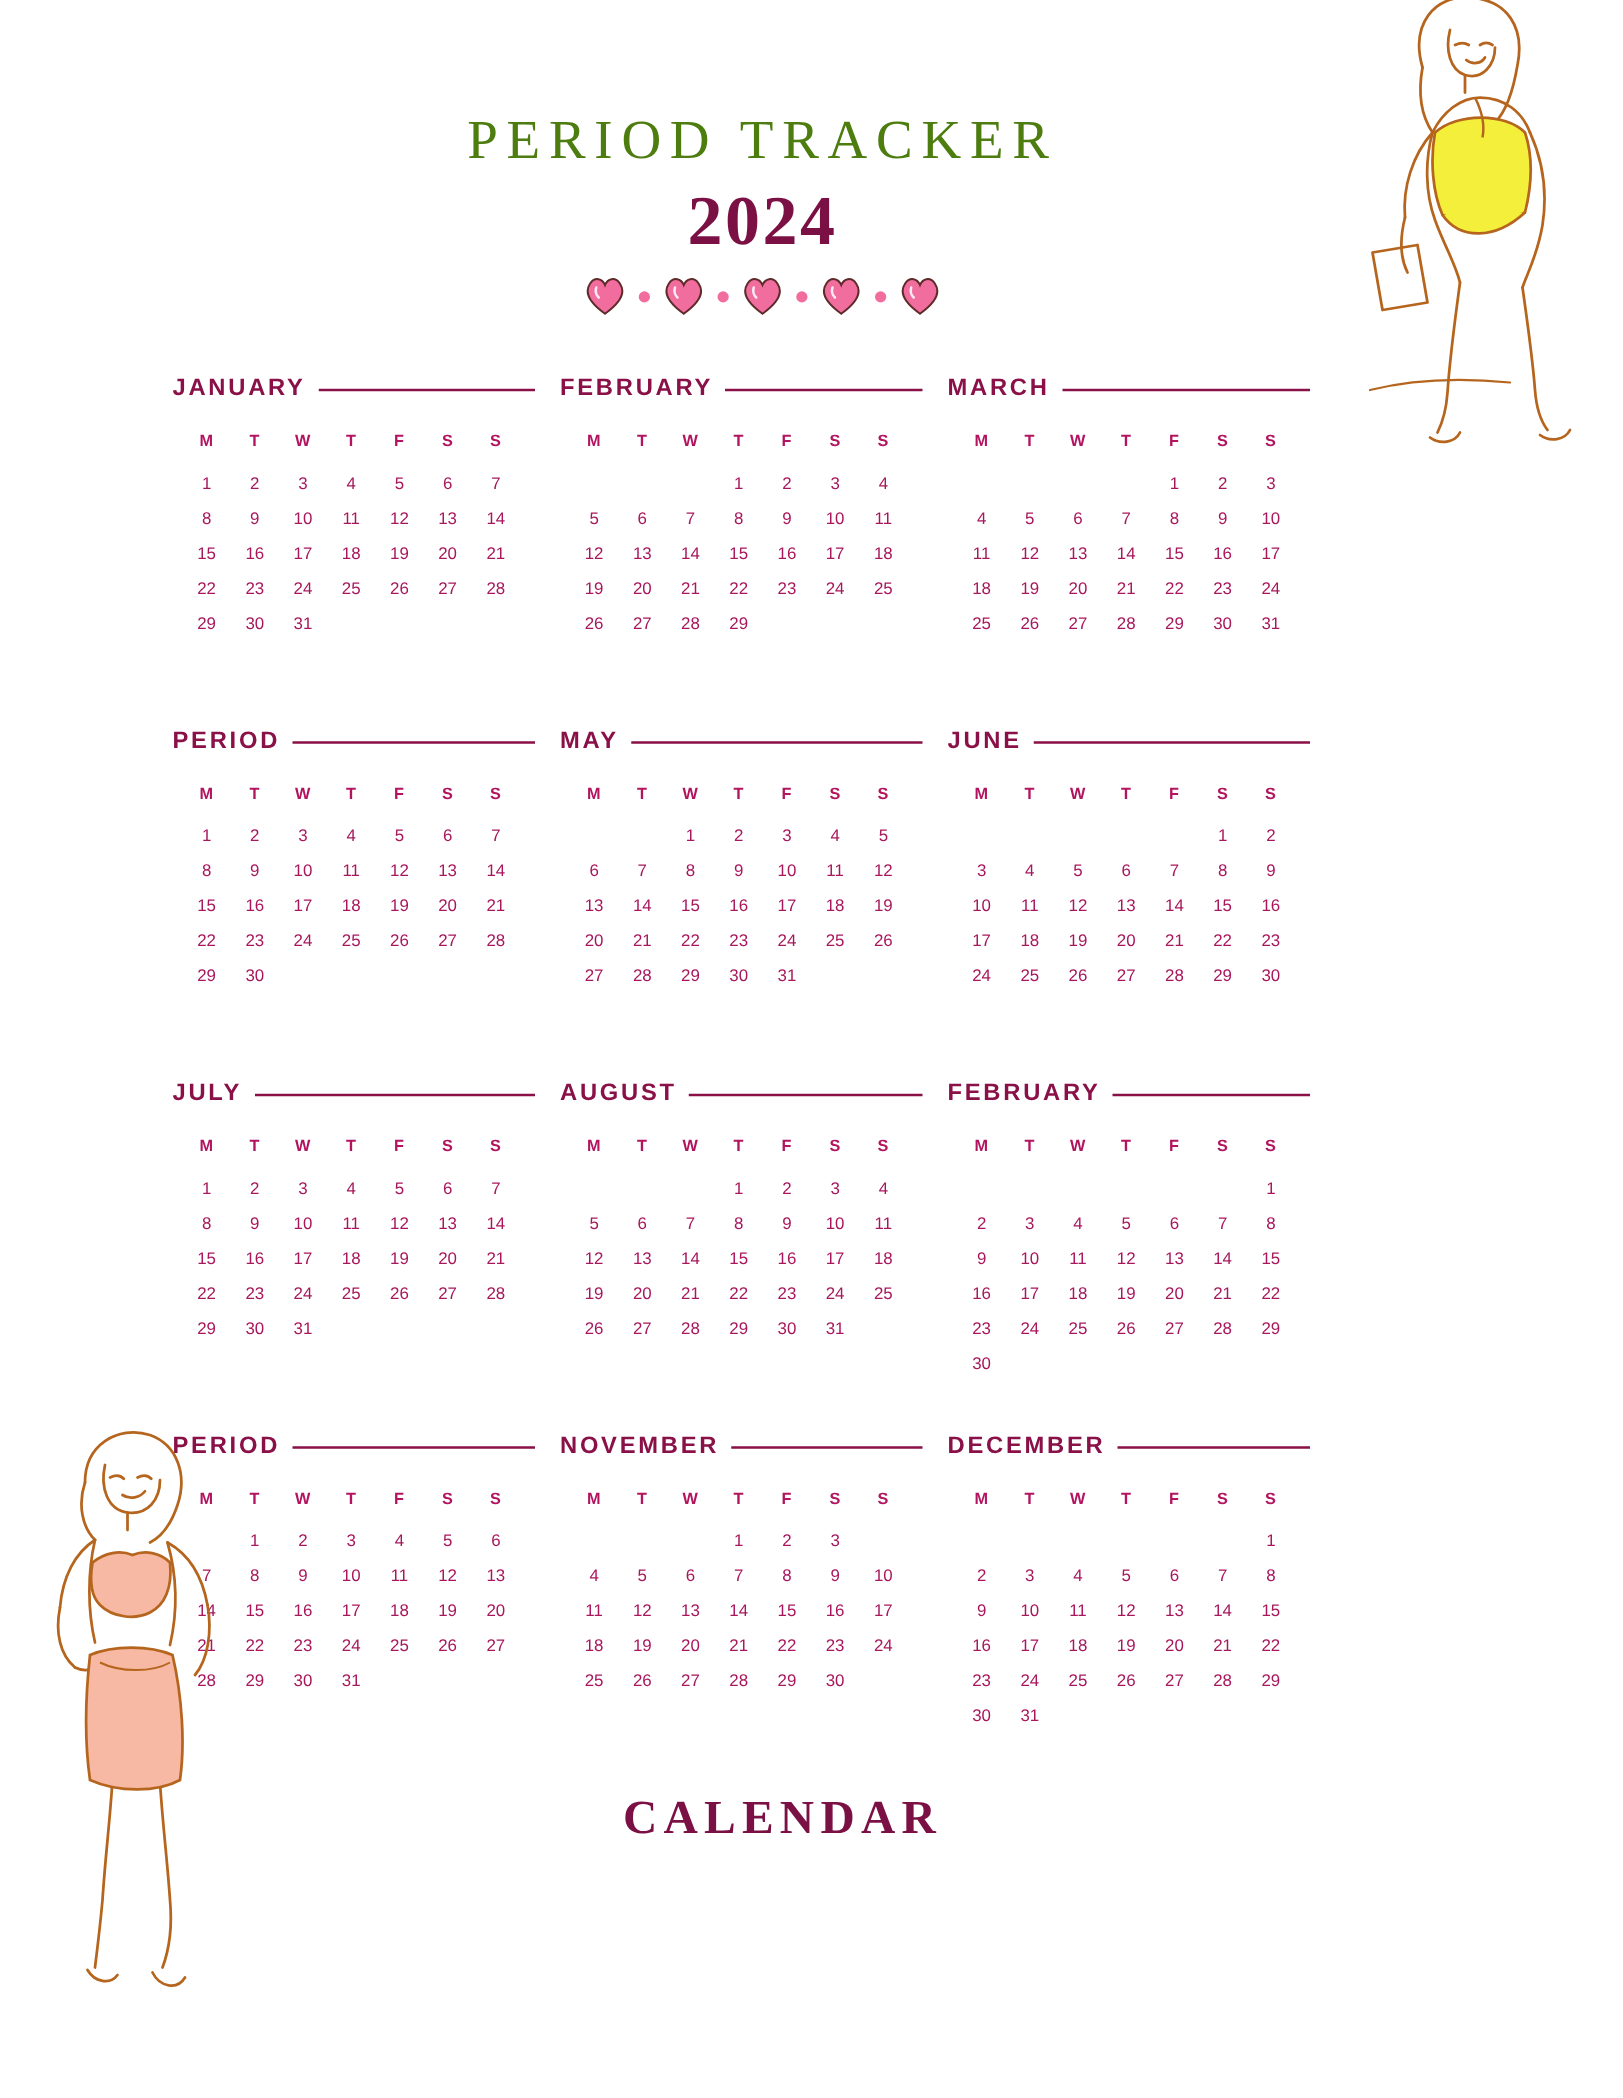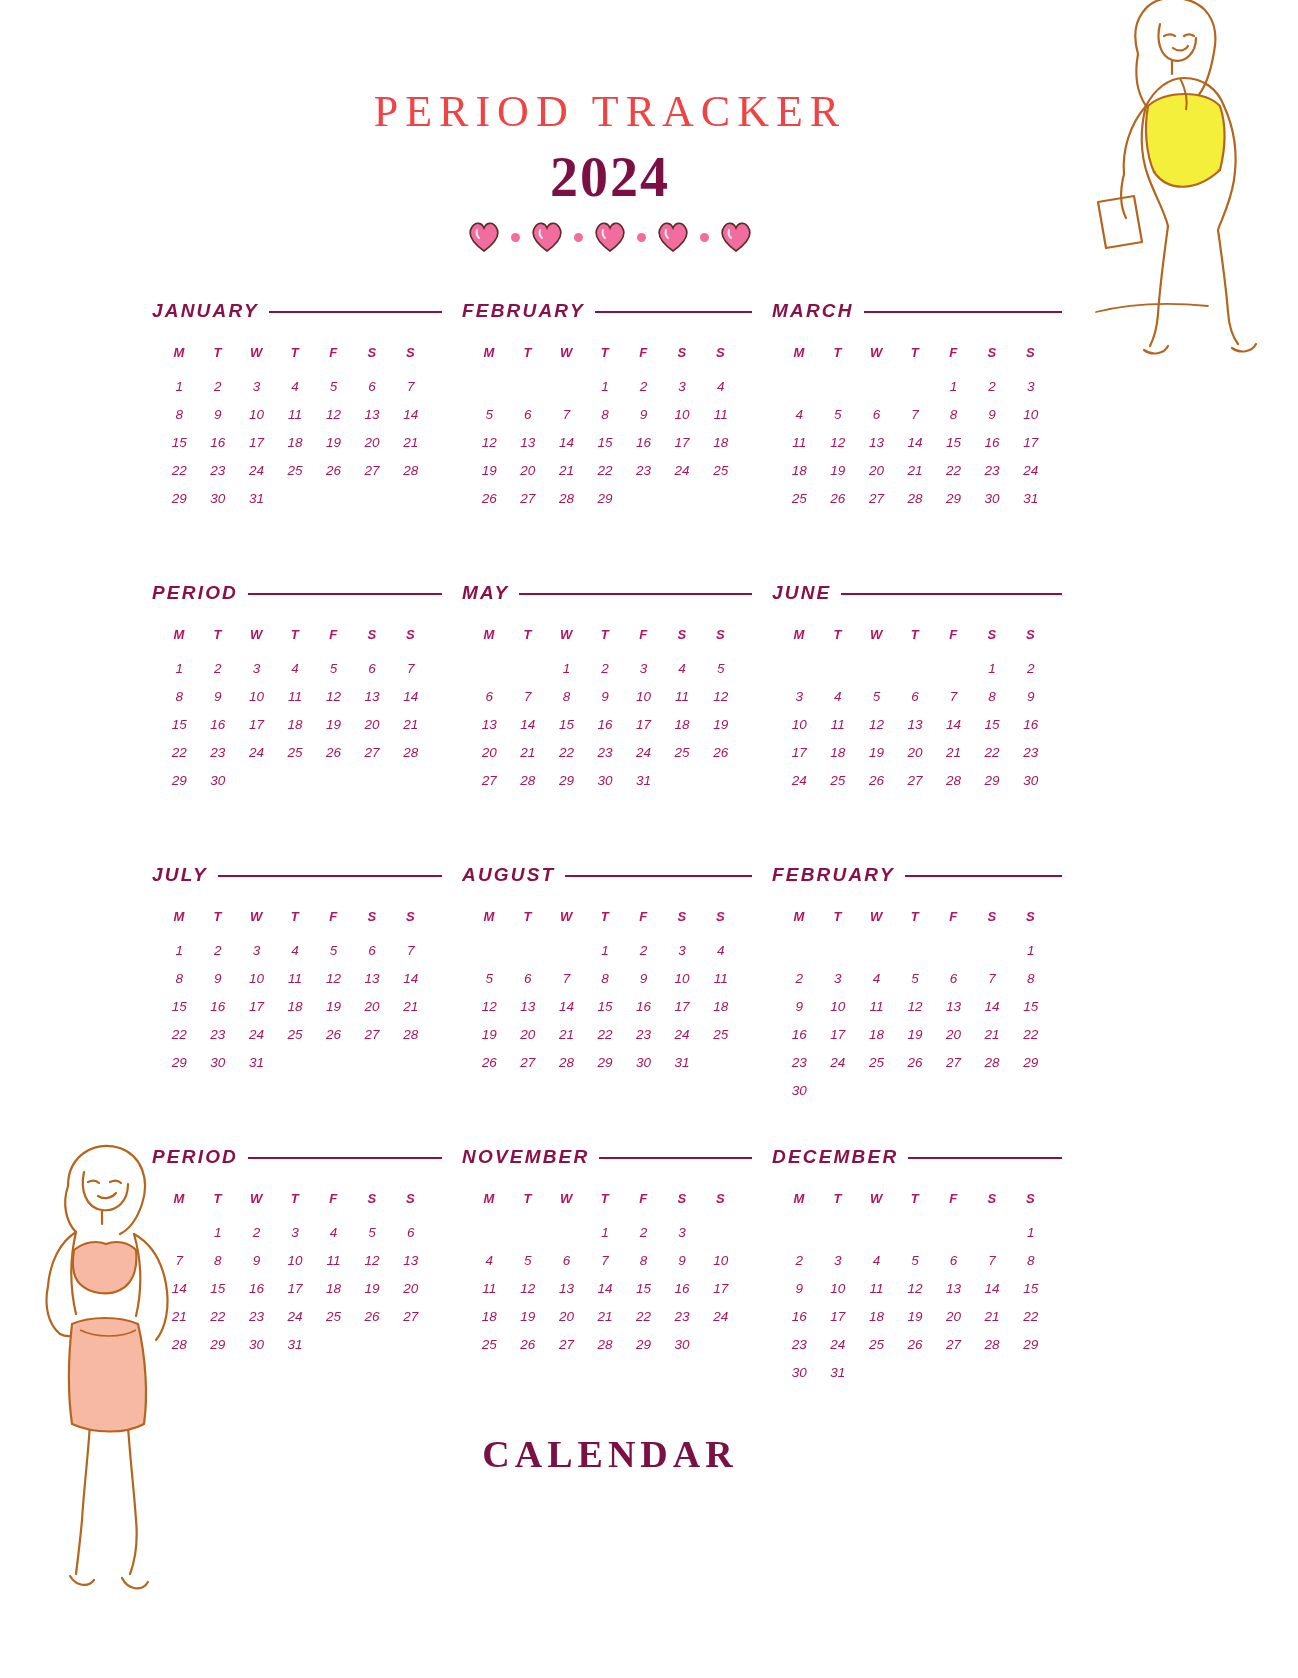--- a/index.html
+++ b/index.html
@@ -25,21 +25,21 @@
   .header {
     position: absolute;
     top: 86px;
     left: 0;
     width: 1220px;
     text-align: center;
   }
   .title-main {
     font-size: 44px;
     letter-spacing: 7px;
-    color: #ef4444;
+    color: #4d7c0f;
     font-weight: normal;
     font-family: "Liberation Serif", serif;
   }
   .title-year {
     font-size: 56px;
     font-weight: bold;
     color: #7b1045;
     letter-spacing: 2px;
     margin-top: 8px;
     font-family: "Liberation Serif", serif;
@@ -62,26 +62,25 @@
     width: 9px;
     height: 9px;
     border-radius: 50%;
     background: #f06d9e;
   }
 
   
   .months {
     position: absolute;
     top: 300px;
-    left: 152px;
+    left: 138px;
     width: 930px;
     display: grid;
     grid-template-columns: repeat(3, 310px);
     grid-auto-rows: 282px;
-    font-style: italic;
   }
   .month {
     position: relative;
     width: 290px;
   }
   .month-head {
     display: flex;
     align-items: center;
     gap: 10px;
     margin-bottom: 22px;
@@ -121,21 +120,21 @@
     height: 26px;
     width: 38px;
     font-family: "Liberation Sans", sans-serif;
   }
   table.cal td.empty { color: transparent; }
 
   
   .footer {
     position: absolute;
     top: 1432px;
-    left: 0;
+    left: 16px;
     width: 1220px;
     text-align: center;
   }
   .footer-word {
     font-size: 38px;
     letter-spacing: 5px;
     color: #7b1045;
     font-weight: bold;
     font-family: "Liberation Serif", serif;
   }

